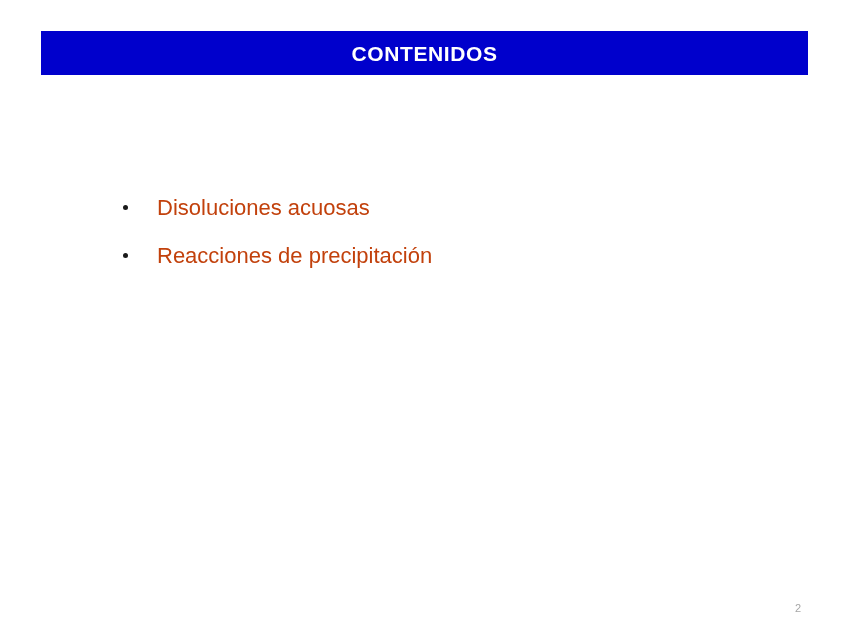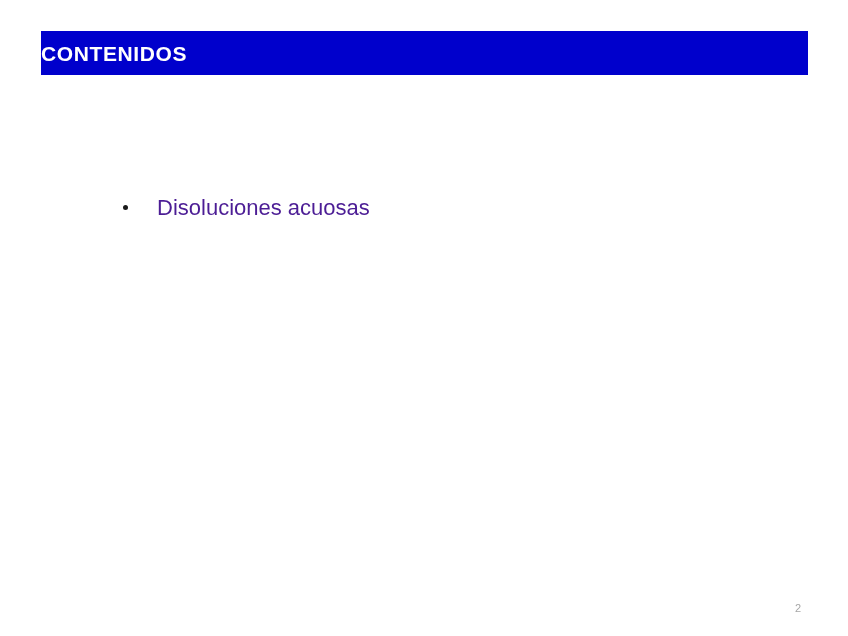--- a/index.html
+++ b/index.html
@@ -27,21 +27,21 @@
   
   .title-bar {
     position: absolute;
     left: 41px;
     top: 31px;
     width: 767px;
     height: 44px;
     background: #0000cc;
     display: flex;
     align-items: center;
-    justify-content: flex-start;
+    justify-content: center;
   }
   .title-text {
     color: #ffffff;
     font-size: 21px;
     font-weight: bold;
     letter-spacing: 0.6px;
     line-height: 1;
     white-space: nowrap;
   }
 
@@ -63,21 +63,21 @@
     left: 5px;
     top: 10px;
     width: 5px;
     height: 5px;
     border-radius: 50%;
     background: #1a1a1a;
   }
   .bullet-label {
     margin-left: 39px;
     font-size: 22px;
-    color: #4c1d95;
+    color: #c2410c;
     line-height: 26px;
     white-space: nowrap;
   }
 
   
   .page-number {
     position: absolute;
     right: 47px;
     bottom: 22px;
     font-size: 11px;
@@ -94,20 +94,24 @@
     <span class="title-text">CONTENIDOS</span>
   </div>
 
   <div class="content-list">
 
     <div class="bullet-row">
       <span class="bullet-marker"></span>
       <span class="bullet-label">Disoluciones acuosas</span>
     </div>
 
+    <div class="bullet-row">
+      <span class="bullet-marker"></span>
+      <span class="bullet-label">Reacciones de precipitación</span>
+    </div>
 
 
 
   </div>
 
   <div class="page-number">2</div>
 
 </div>
 
 </body></html>

